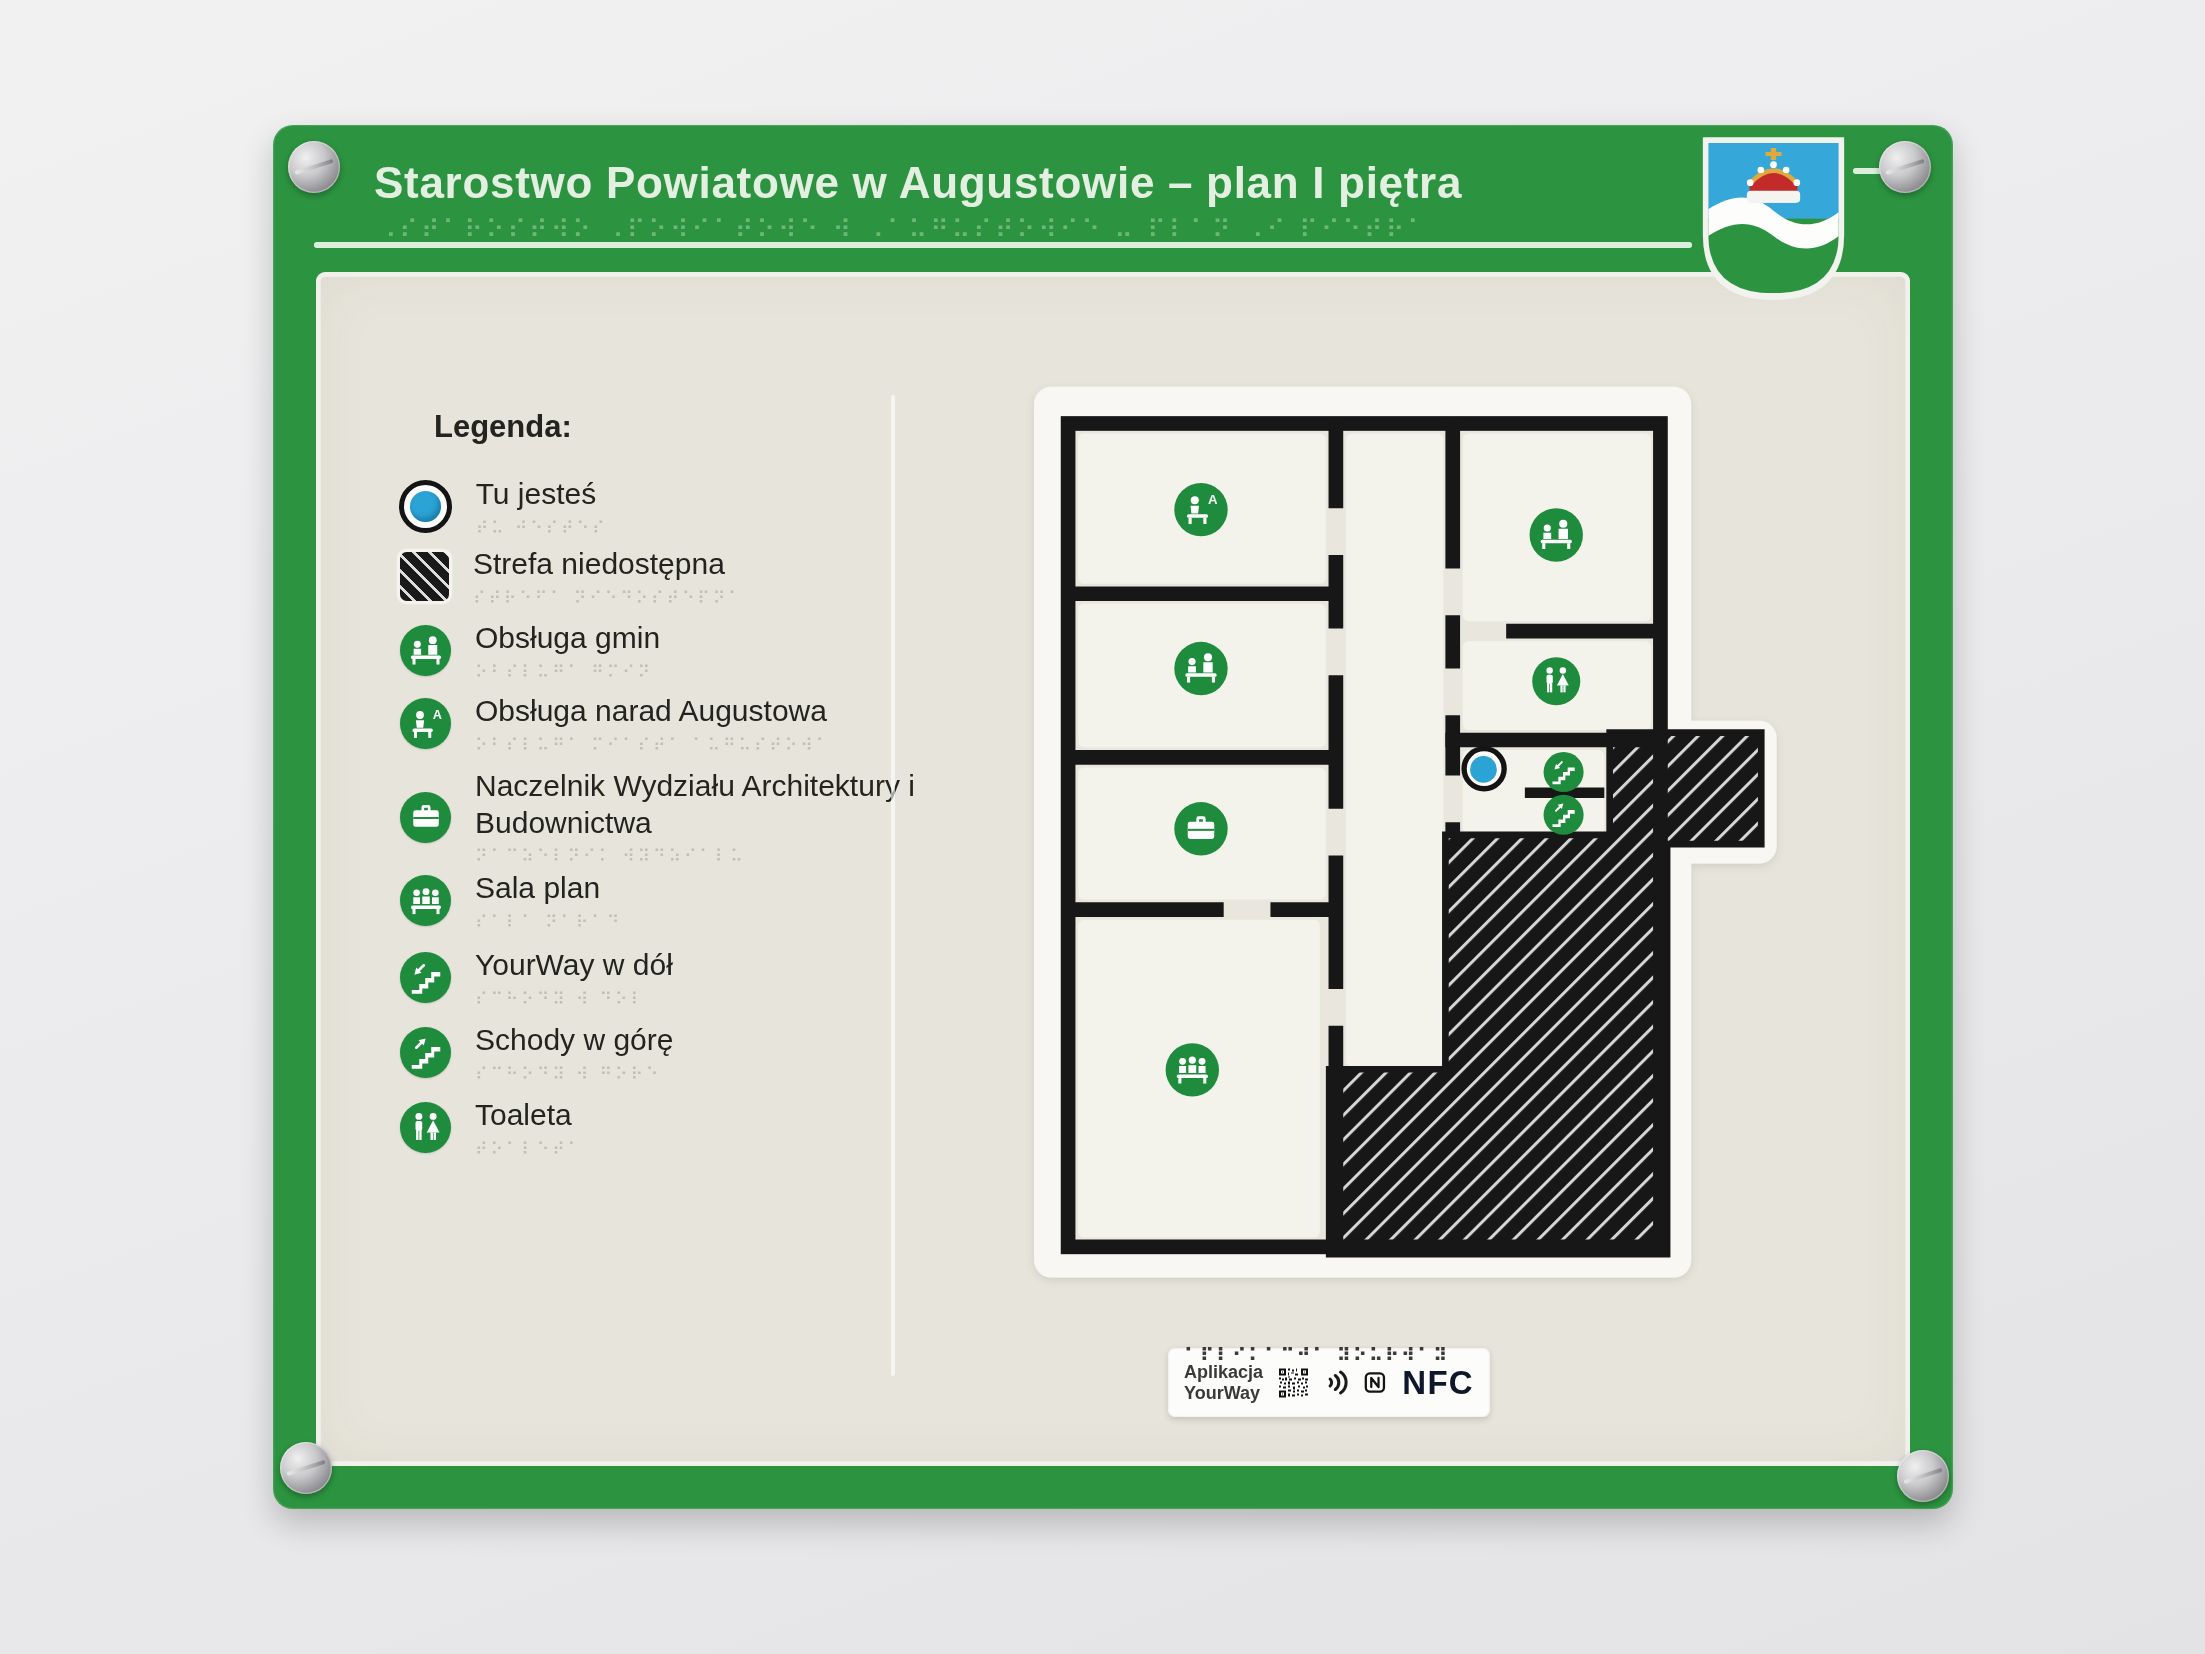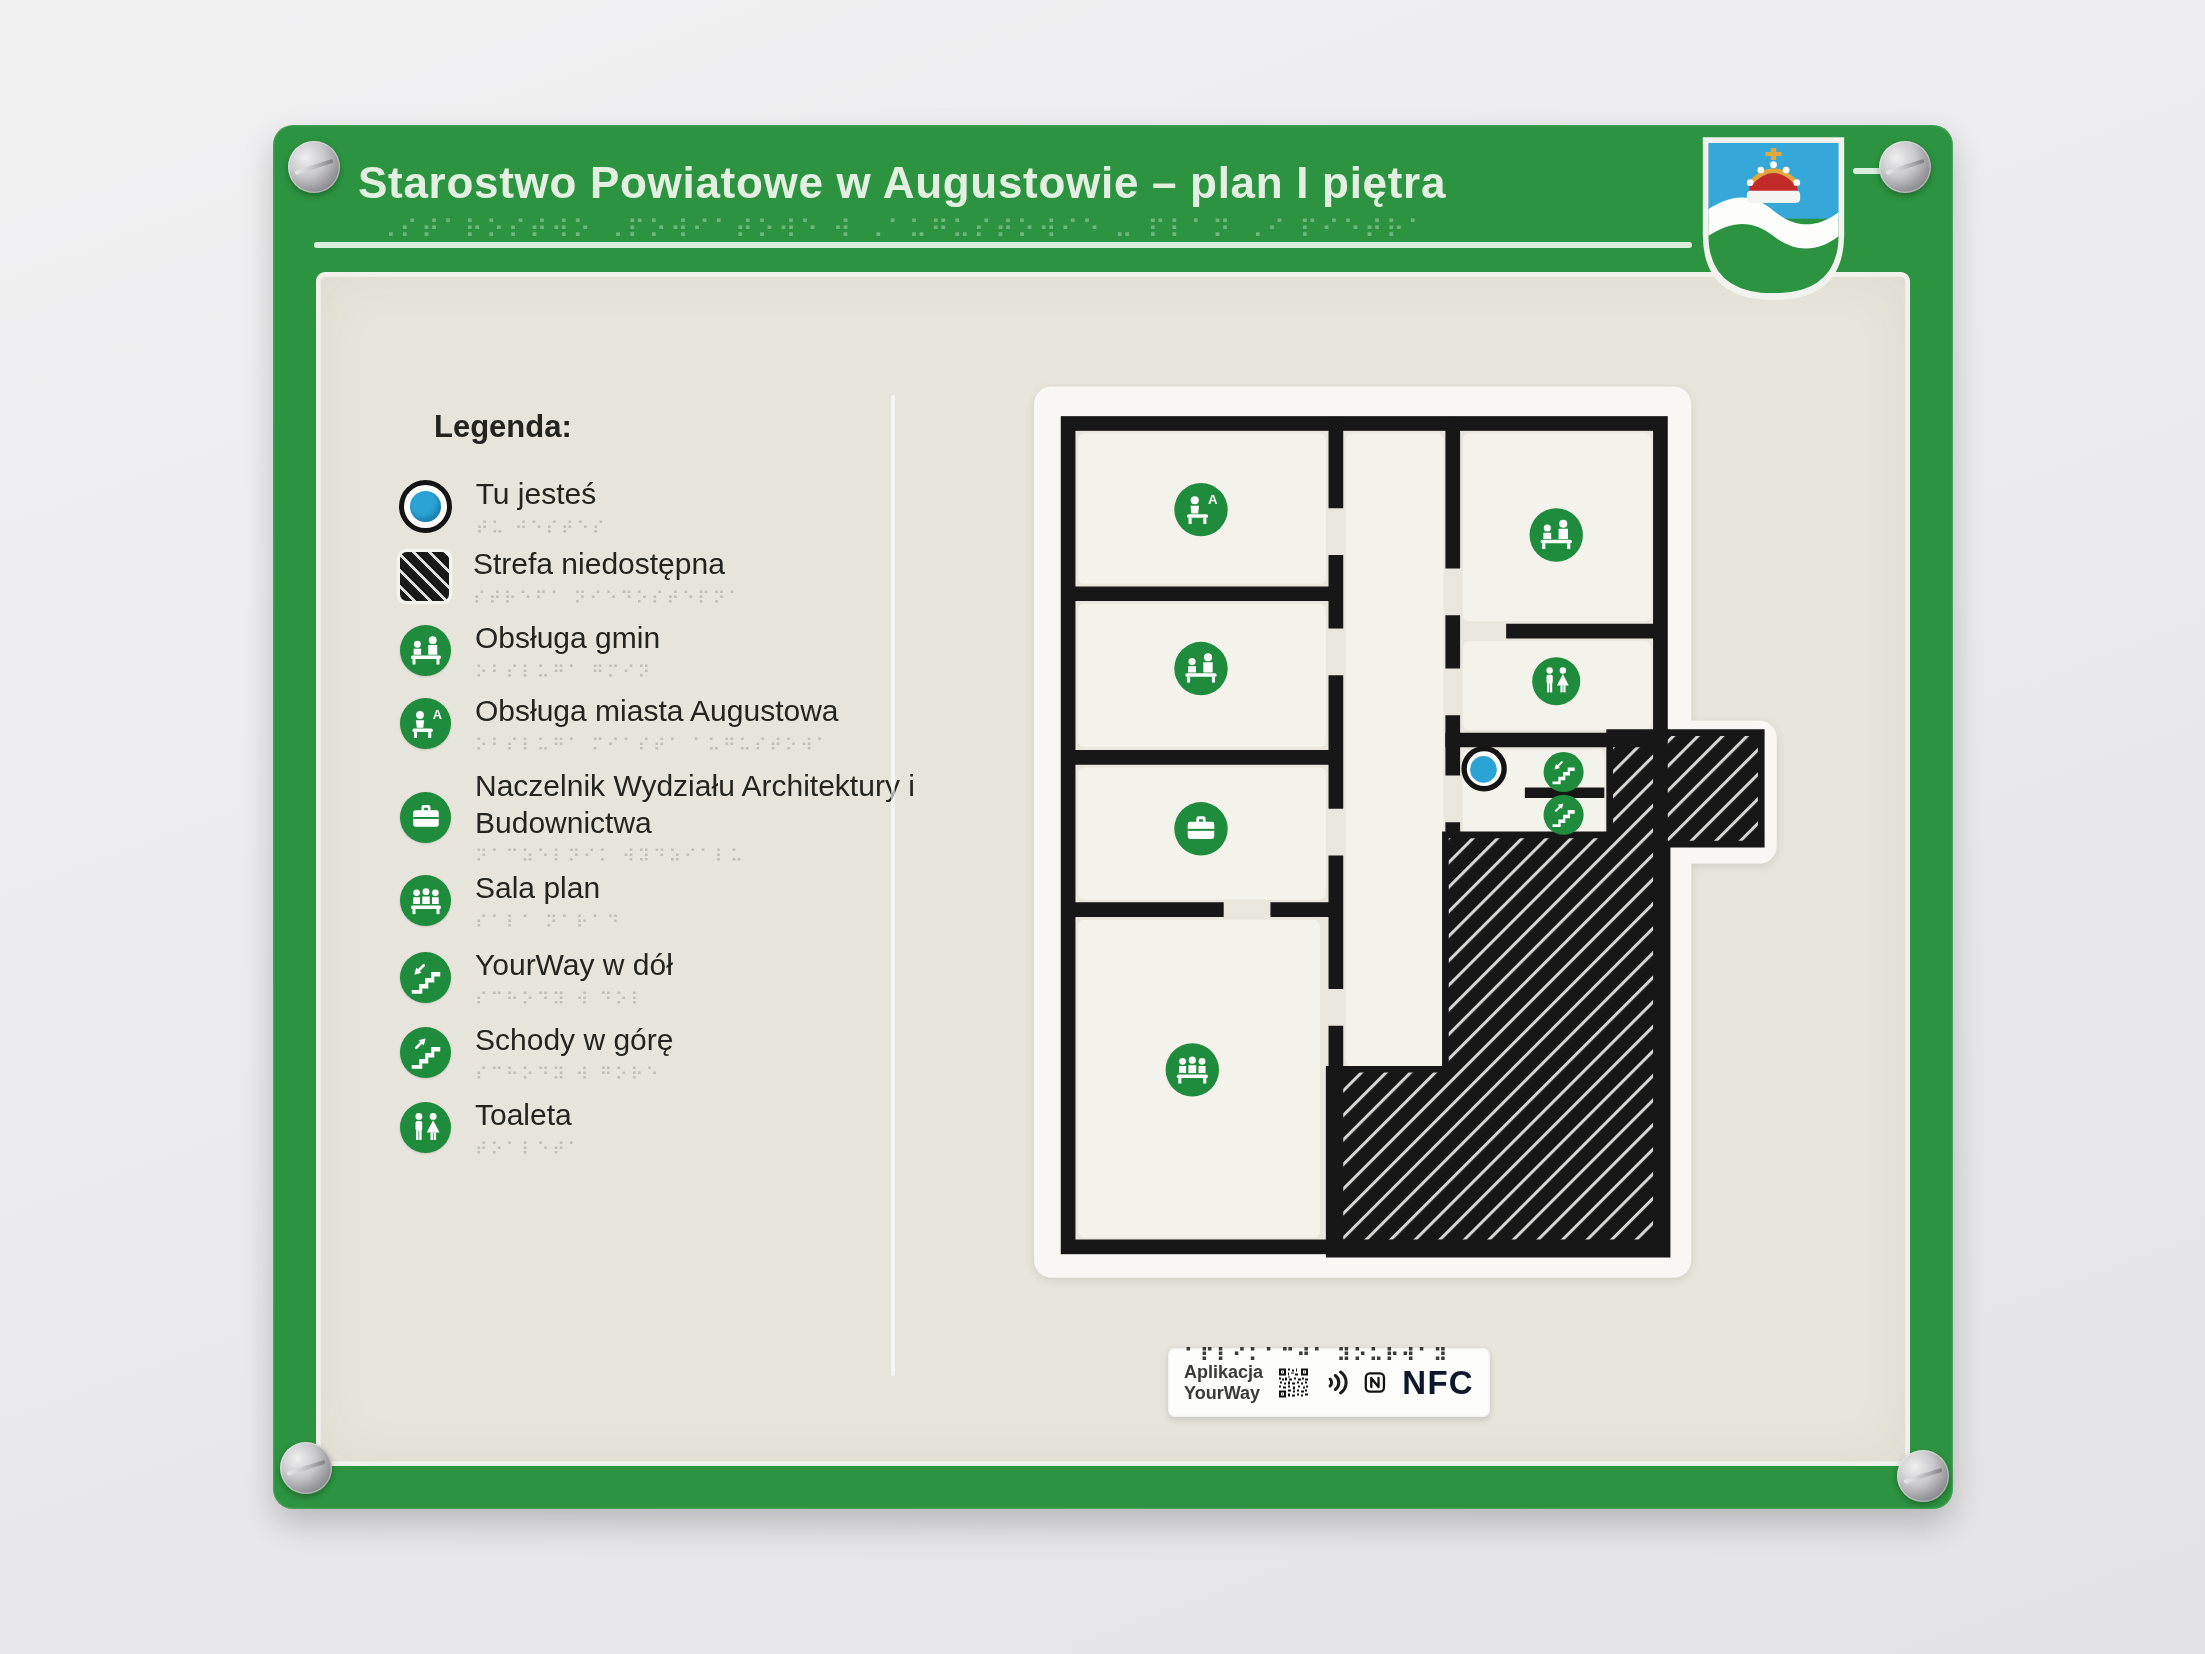--- a/index.html
+++ b/index.html
@@ -13,21 +13,21 @@
     position:absolute;left:273px;top:125px;width:1680px;height:1384px;
     background:#2c9440;border-radius:20px;
     box-shadow:0 14.7px 32px rgba(0,0,0,.20), inset 0 0 0 1.3px rgba(255,255,255,.12);
   }
   .sign-interior{
     position:absolute;left:43px;top:147px;right:43px;bottom:43px;
     background:#e7e5db;border-radius:9.4px;
     box-shadow:inset 0 0 0 4.7px rgba(255,255,255,.55), inset 0 0 60px rgba(60,60,40,.06);
   }
   .header-title{
-    position:absolute;left:358px;top:158px;font-size:44px;font-weight:bold;
+    position:absolute;left:374px;top:158px;font-size:44px;font-weight:bold;
     color:#e3efe0;letter-spacing:0.7px;white-space:nowrap;
   }
   .header-braille{
     position:absolute;left:378px;top:215px;font-family:"DejaVu Sans",sans-serif;
     font-size:25px;letter-spacing:3.3px;color:rgba(240,250,240,.34);white-space:nowrap;
   }
   .sep-line{position:absolute;background:rgba(236,245,234,.92);border-radius:2.7px;height:6px;}
   .sep-left{left:314px;top:242px;width:1378px;}
   .sep-right{left:1853px;top:168px;width:55px;}
   .shield{position:absolute;left:1696px;top:132px;width:155px;height:172px;}
@@ -216,21 +216,21 @@
   <span class="leg-braille">⠕⠃⠎⠇⠥⠛⠁ ⠛⠍⠊⠝</span>
     </span>
 </div>
 <div class="leg-row" style="top:693px">
   <span class="leg-badge">
       <svg viewBox="0 0 54 54" width="36" height="36">
         <use href="#g-city"></use>
       </svg>
     </span>
   <span class="leg-text">
-      <span class="leg-label">Obsługa miasta Augustowa</span>
+      <span class="leg-label">Obsługa narad Augustowa</span>
   <span class="leg-braille">⠕⠃⠎⠇⠥⠛⠁ ⠍⠊⠁⠎⠞⠁ ⠁⠥⠛⠥⠎⠞⠕⠺⠁</span>
     </span>
 </div>
 <div class="leg-row" style="top:768px">
   <span class="leg-badge">
       <svg viewBox="0 0 54 54" width="36" height="36">
         <use href="#g-naczelnik"></use>
       </svg>
     </span>
   <span class="leg-text">

